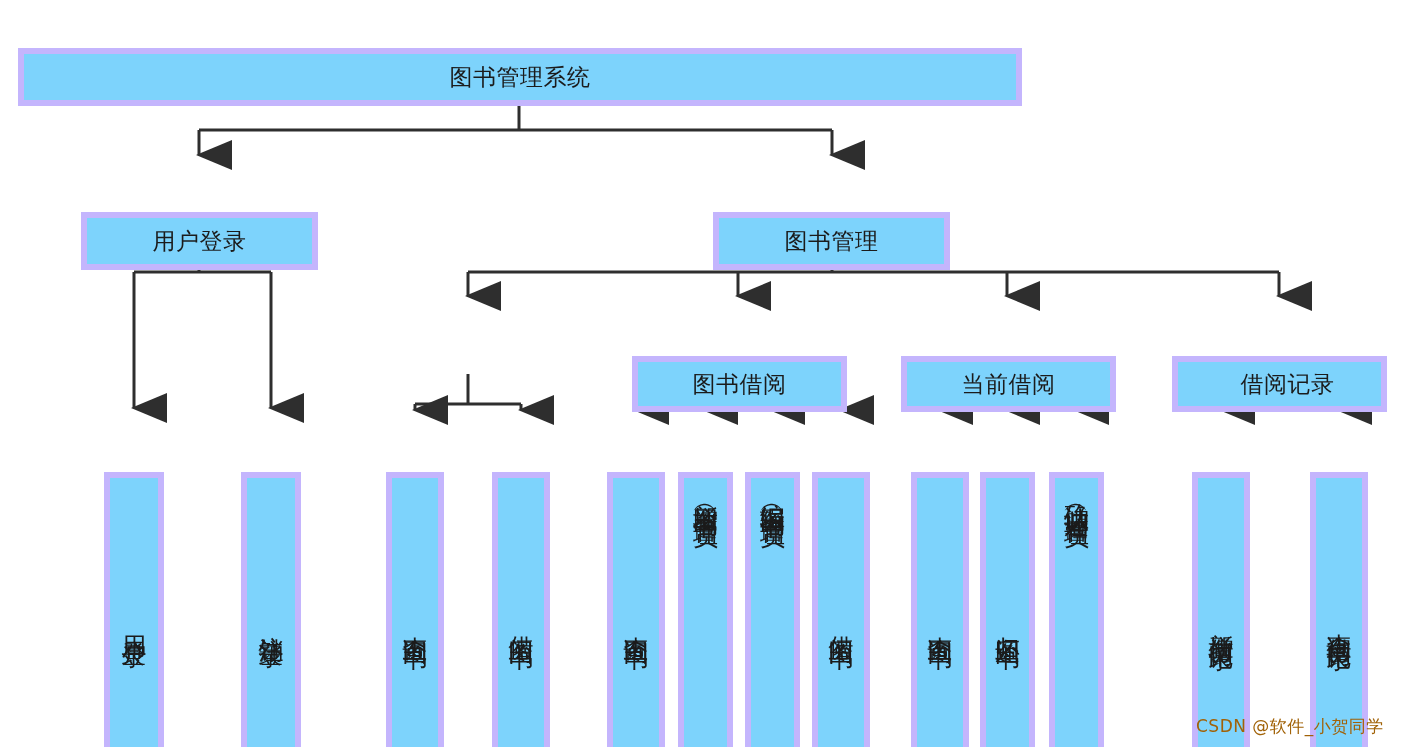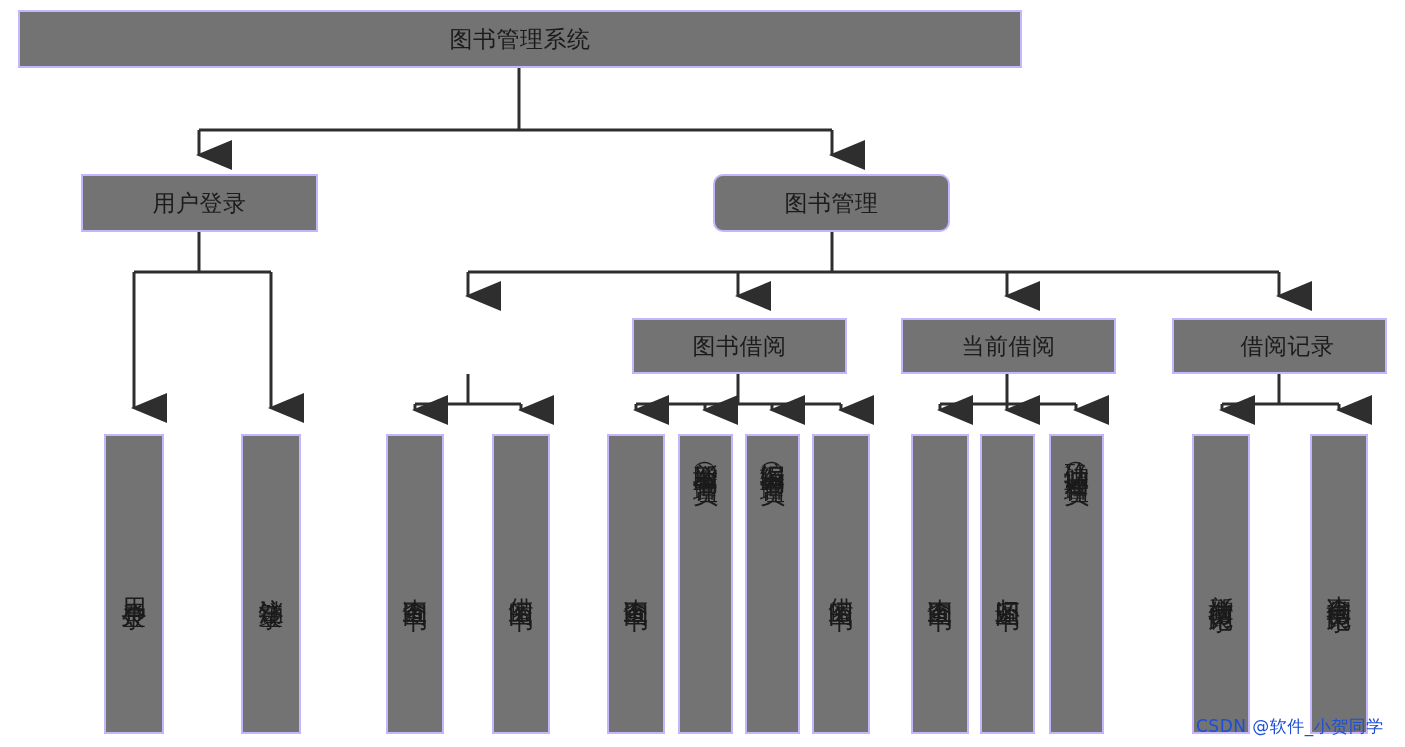--- a/index.html
+++ b/index.html
@@ -17,26 +17,27 @@
   }
   #edges{
     position:absolute;
     left:0;top:0;
     width:1405px;height:747px;
     pointer-events:none;
   }
   .node{
     position:absolute;
     box-sizing:border-box;
-    background:#737373;
-    border:2px solid #c4b5fd;
+    background:#7dd3fc;
+    border:6px solid #c4b5fd;
     display:flex;
     align-items:center;
     justify-content:center;
     z-index:2;
+    margin-top:38px;
   }
   .node .lbl{
     display:block;
     color:#1b1b1b;
     line-height:1.15;
     white-space:nowrap;
   }
   
   .node.horiz .lbl{
     font-size:23px;
@@ -56,21 +57,21 @@
     line-height:1;
     letter-spacing:3px;
     white-space:nowrap;
   }
   .node.vert.mid{
     align-items:center;
     padding-top:0;
   }
   .watermark{
     position:absolute;
-    color:#1d4ed8;
+    color:#a16207;
     font-size:17px;
     letter-spacing:0.5px;
     white-space:nowrap;
     z-index:3;
     user-select:none;
   }
 </style>
 </head>
 <body>
 
@@ -127,21 +128,21 @@
   </svg>
 
   <div class="node horiz root" style="left:18px;top:10px;width:1004px;height:58px;">
     <span class="lbl">图书管理系统</span>
   </div>
 
   <div class="node horiz" style="left:81px;top:174px;width:237px;height:58px;">
     <span class="lbl">用户登录</span>
   </div>
 
-  <div class="node horiz" style="left:713px;top:174px;width:237px;height:58px;border-radius:10px;">
+  <div class="node horiz" style="left:713px;top:174px;width:237px;height:58px;">
     <span class="lbl">图书管理</span>
   </div>
 
 
   <div class="node horiz" style="left:901px;top:318px;width:215px;height:56px;">
     <span class="lbl">当前借阅</span>
   </div>
 
   <div class="node horiz" style="left:632px;top:318px;width:215px;height:56px;">
     <span class="lbl">图书借阅</span>

